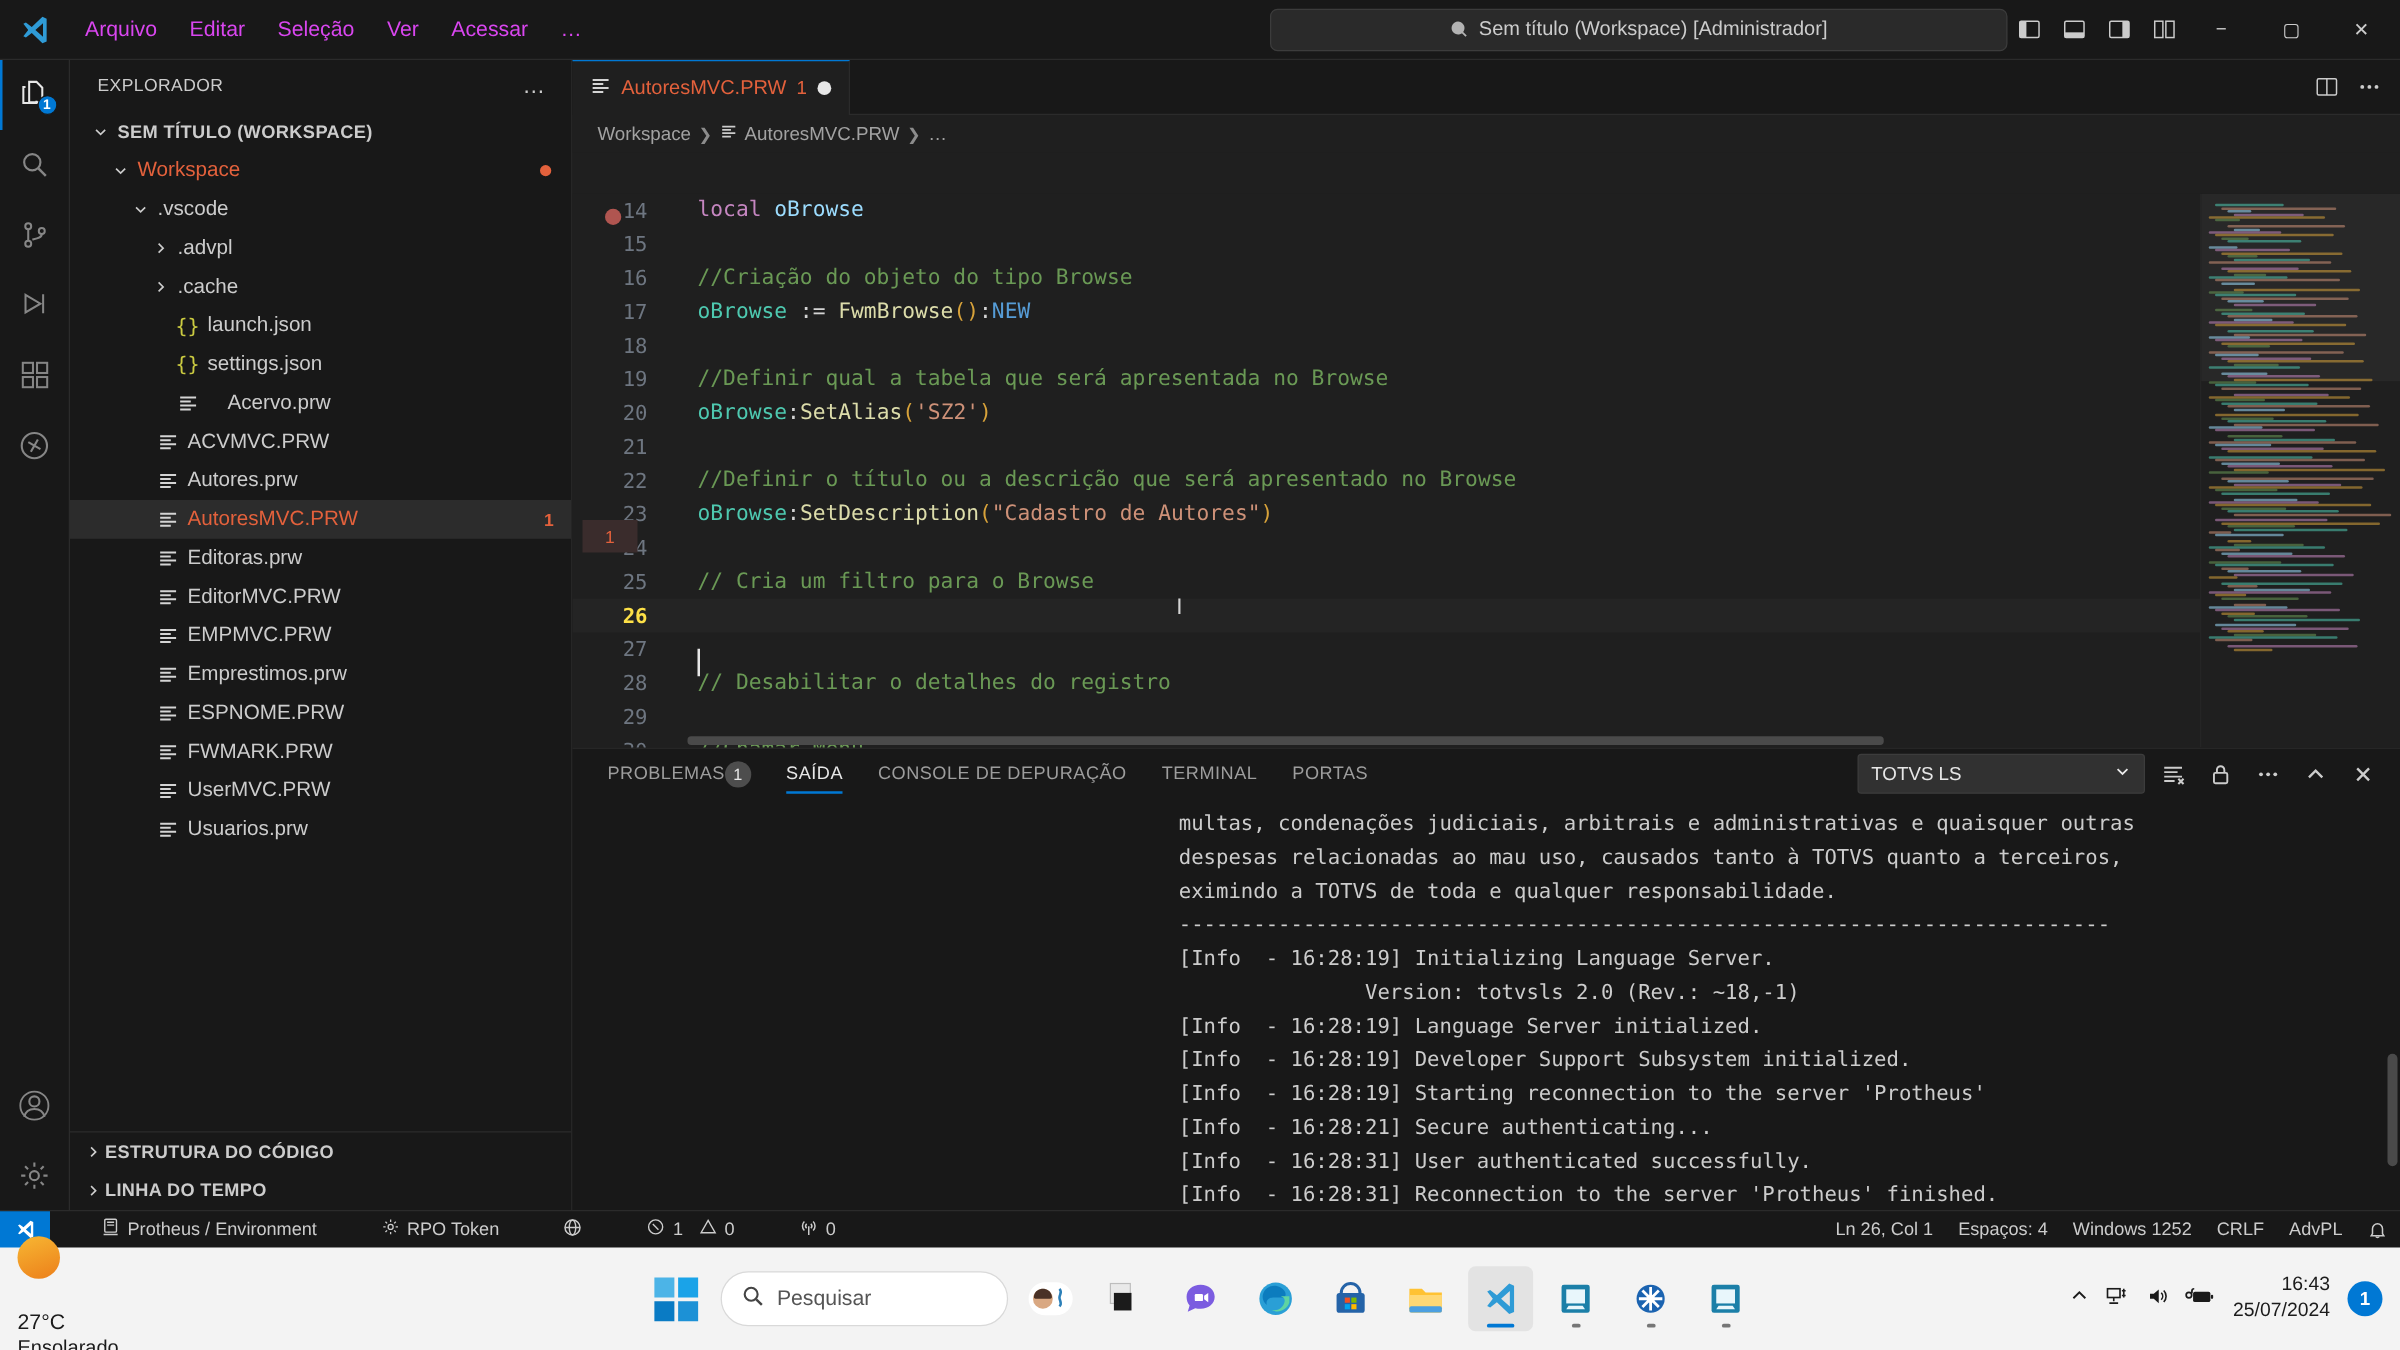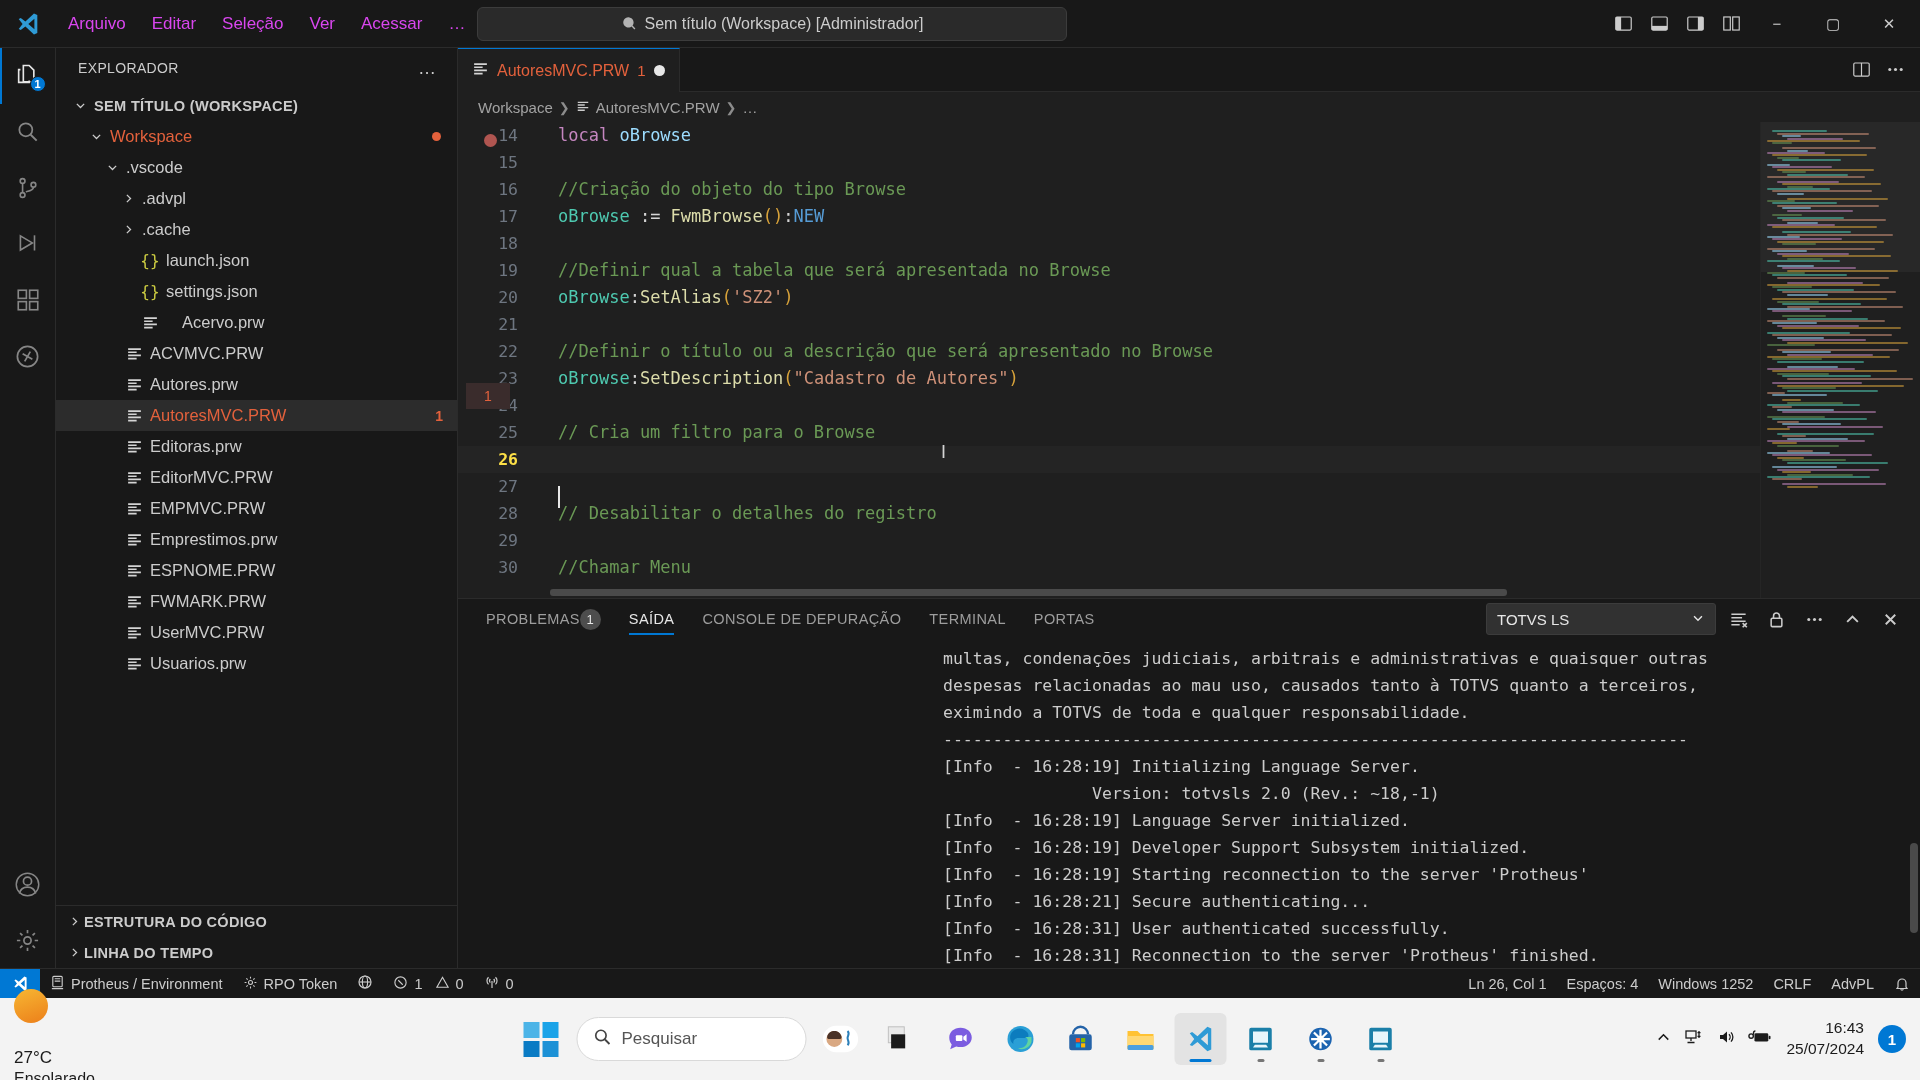--- a/index.html
+++ b/index.html
@@ -16,21 +16,21 @@
     height: 48px; background: #181818; display: flex; align-items: center;
     flex: 0 0 48px; color: #cccccc; border-bottom: 1px solid #2b2b2b;
   }
   .vscode-logo { width: 56px; display: flex; align-items: center; justify-content: center; }
   .vscode-logo svg { width: 26px; height: 26px; }
   .menu { display: flex; align-items: center; gap: 2px; }
   .menu-item {
     font-size: 17px; color: #d946ef; padding: 5px 12px; border-radius: 4px; cursor: default;
     white-space: nowrap;
   }
-  .title-center { flex: 1; display: flex; justify-content: flex-start; }
+  .title-center { flex: 1; display: flex; justify-content: flex-end; }
   .quick-input {
     width: 590px; height: 34px; background: #2a2a2a; border: 1px solid #3c3c3c;
     border-radius: 6px; display: flex; align-items: center; justify-content: center;
     gap: 8px; color: #cccccc; font-size: 16px;
   }
   .quick-input .sicon { opacity: .85; display:flex; }
   .title-right { display: flex; align-items: center; gap: 2px; padding-right: 4px; }
   .layout-btn {
     width: 34px; height: 34px; display: flex; align-items: center; justify-content: center;
     border-radius: 4px; cursor: default;
@@ -109,21 +109,21 @@
   .tab-actions { display: flex; align-items: center; gap: 4px; padding: 0 10px; background: #181818; border-bottom: 1px solid #2b2b2b; }
   .tab-act-btn { width: 30px; height: 30px; display:flex; align-items:center; justify-content:center; border-radius: 4px; color: #cccccc; }
 
   .breadcrumbs {
     height: 30px; display: flex; align-items: center; gap: 6px; padding-left: 20px;
     color: #a2a2a2; font-size: 15px; background: #1f1f1f;
   }
   .bc-sep { color: #8c8c8c; font-size: 13px; }
   .bc-item { display: flex; align-items: center; gap: 6px; cursor: default; }
 
-  .code-wrap { flex: 1; display: flex; position: relative; overflow: hidden; min-height: 0; background: #1f1f1f; }
+  .code-wrap { flex: 1; display: flex; position: relative; overflow: hidden; min-height: 0; background: #1f1f1f; margin-top: 33px; }
   .code-scroll { flex: 1; position: relative; overflow: hidden; }
   .code-lines { font-family: "DejaVu Sans Mono", monospace; font-size: 17px; line-height: 27px; }
   .cline { display: flex; height: 27px; align-items: center; white-space: pre; }
   .cline.cur { background: #242424; }
   .gutter-num {
     width: 92px; text-align: right; padding-right: 32px; color: #6e7681; flex: 0 0 92px;
     font-size: 16.5px; user-select: none;
   }
   .cline.cur .gutter-num { color: #fde047; font-weight: 700; }
   .code-text { padding-left: 8px; }
@@ -191,21 +191,21 @@
     flex: 1; overflow: hidden; padding: 6px 0 0 0; position: relative;
     font-family: "DejaVu Sans Mono", monospace; font-size: 16.5px; line-height: 27px; color: #cccccc;
   }
   .oline { white-space: pre; padding-left: 485px; height: 27px; }
   .panel-scroll { position: absolute; right: 0; top: 0; bottom: 0; width: 12px; }
   .panel-scroll::after { content:''; position:absolute; right:2px; top:62%; width:8px; height:90px; background:#4a4a4a; border-radius:4px; }
 
   
   .statusbar {
     height: 30px; flex: 0 0 30px; background: #181818; display: flex; align-items: center;
-    color: #cccccc; font-size: 14.5px; border-top: 1px solid #2b2b2b;
+    color: #cccccc; font-size: 14.5px; border-top: 1px solid #2b2b2b; gap: 31px;
   }
   .st-remote {
     background: #0078d4; color: #fff; height: 30px; width: 40px; display: flex;
     align-items: center; justify-content: center;
   }
   .st-item { display: flex; align-items: center; gap: 6px; padding: 0 10px; height: 30px; cursor: default; white-space: nowrap; }
   .st-right { margin-left: auto; display: flex; align-items: center; }
 
   
   .taskbar {

